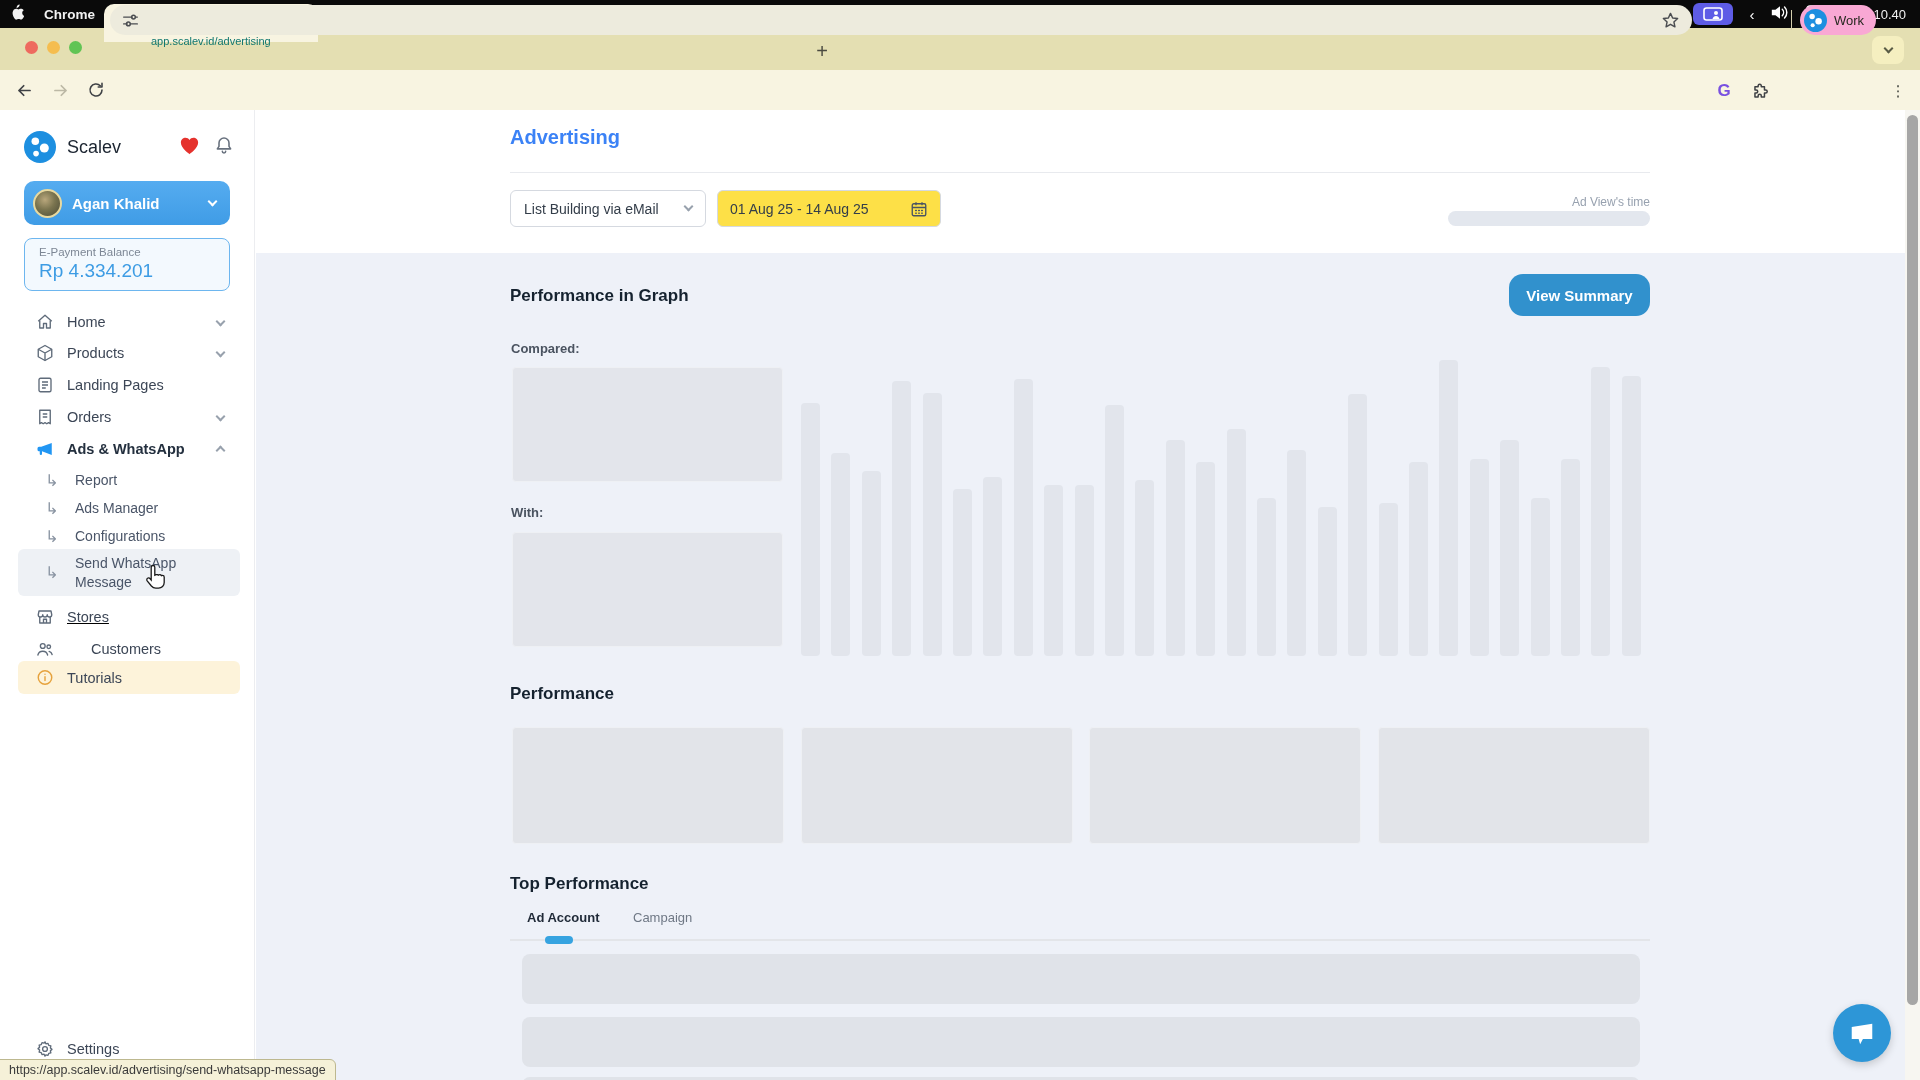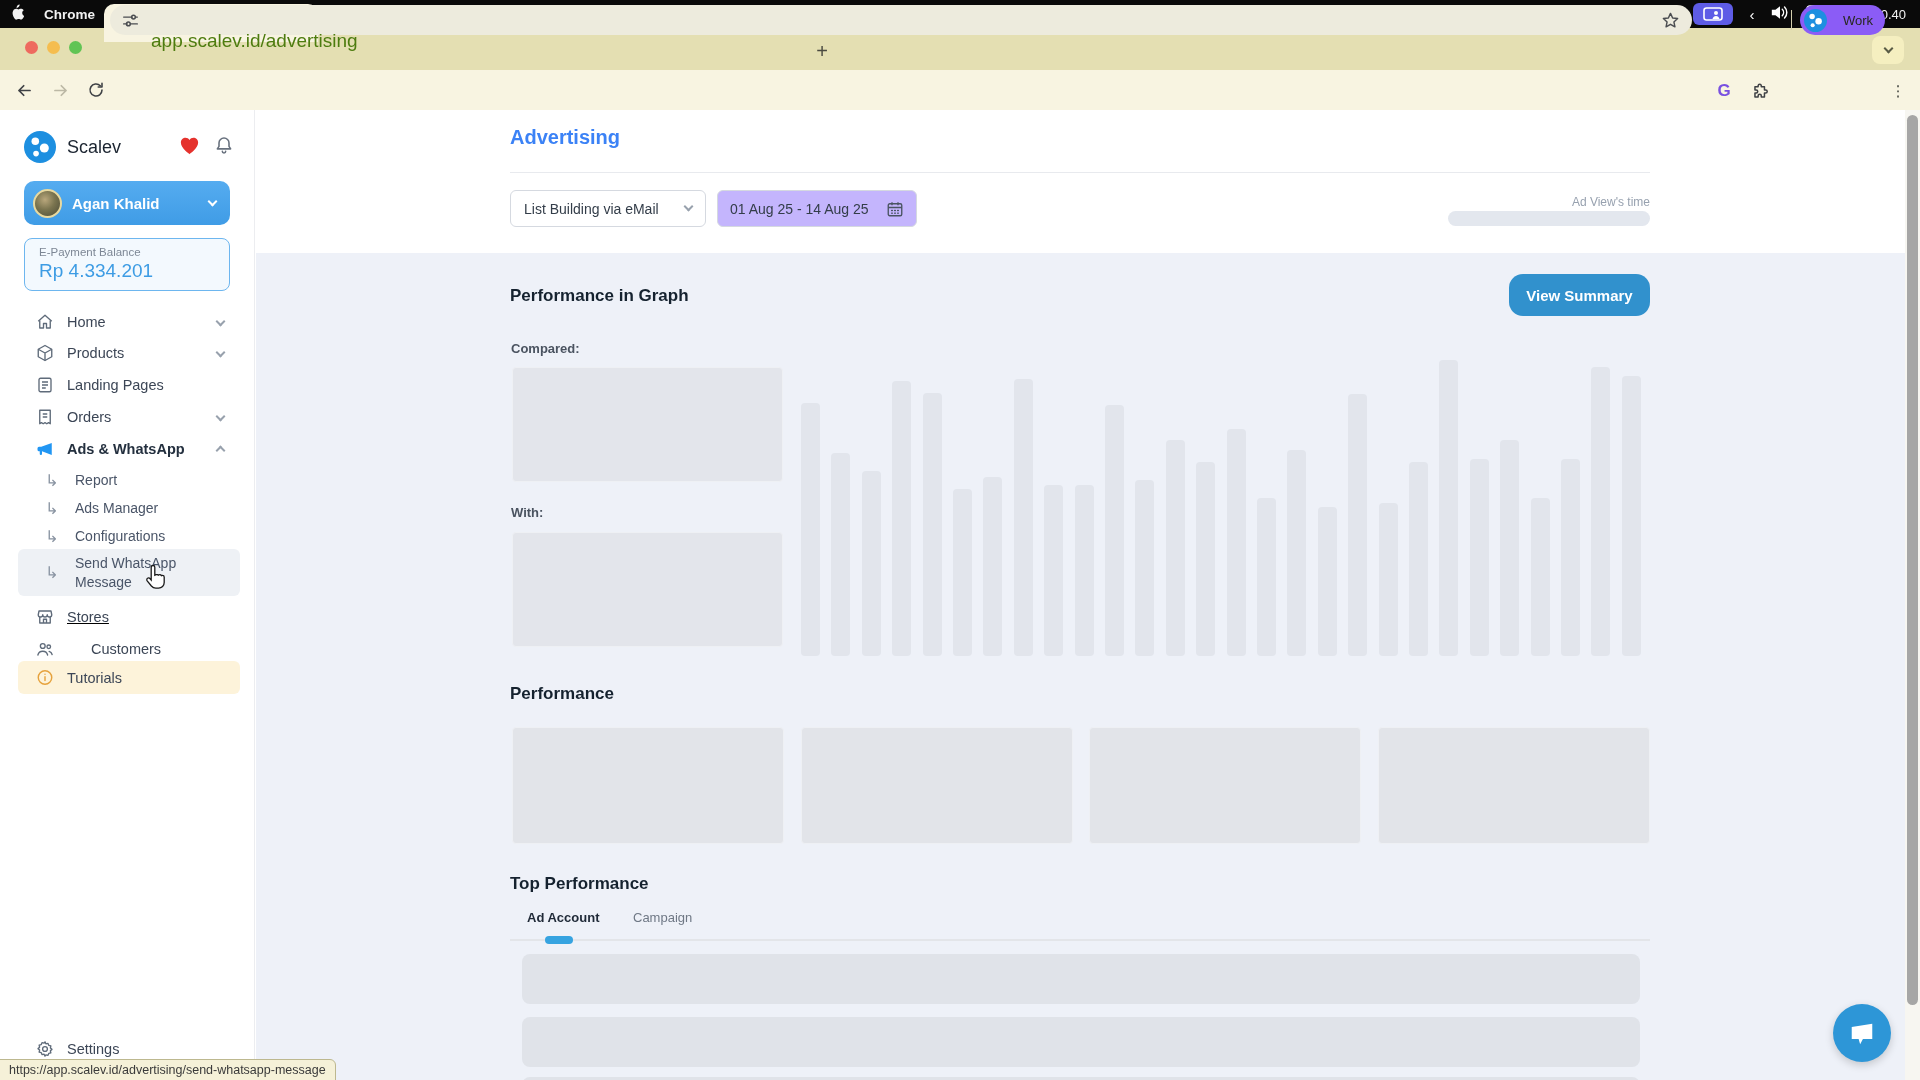--- a/index.html
+++ b/index.html
@@ -41,25 +41,25 @@
                 font-size:20px; color:#4a4a40; display:flex; align-items:center; justify-content:center; }
   .tabsearch-btn { position:absolute; left:1872px; top:8px; width:32px; height:28px; background:#f5efc0;
                    border-radius:8px; display:flex; align-items:center; justify-content:center; }
 
   
   .toolbar { left:0; top:70px; width:1920px; height:40px; background:#f8f4e1; }
   .tb-icon { position:absolute; top:8px; width:24px; height:24px; display:flex; align-items:center;
              justify-content:center; color:#454741; }
   .url-pill { position:absolute; left:110px; top:5px; width:1582px; height:30px; background:#edebdd;
               border-radius:15px; display:flex; align-items:center; padding:0 12px; }
-  .url-text { font-size:19px; color:#4d7c0f; margin-left:12px; flex:1;margin-top:42px; }
+  .url-text { font-size:11px; color:#0f766e; margin-left:12px; flex:1;margin-top:42px; }
   .ext-g { font-size:17px; font-weight:700; color:#7950e0; }
   .tb-div { position:absolute; left:1791px; top:10px; width:1px; height:20px; background:#d4cfae; }
-  .profile-chip { position:absolute; left:1800px; top:5px; height:30px; background:#8b5cf6; border-radius:15px;
-                  display:flex; align-items:center; padding:0 12px 0 4px; gap:16px; }
+  .profile-chip { position:absolute; left:1800px; top:5px; height:30px; background:#f9a8d4; border-radius:15px;
+                  display:flex; align-items:center; padding:0 12px 0 4px; gap:7px; }
   .profile-chip .mini-av { width:23px; height:23px; border-radius:50%; background:#1d8fe0; position:relative; }
   .profile-chip .name { font-size:13px; color:#27281f; }
   .dots { font-size:15px; color:#454741; letter-spacing:0; }
 
   
   .sidebar { left:0; top:110px; width:255px; height:970px; background:#fff; border-right:1px solid #ecedf0; }
   .brand-row { position:absolute; left:24px; top:130px; width:210px; height:34px; display:flex; align-items:center; }
   .brand-logo { width:32px; height:32px; border-radius:50%; background:#1d8fe0; position:relative; flex:none; }
   .brand-name { font-size:18px; font-weight:400; color:#1b2430; margin-left:11px; }
   .heart { margin-left:auto; }
@@ -89,21 +89,21 @@
   .row-tutorials { background:#fdf3da; }
 
   
   .white-band { left:256px; top:110px; width:1664px; height:143px; background:#fff; }
   .blue-panel { left:256px; top:253px; width:1664px; height:827px; background:#eef1f8; }
   .page-title { left:510px; top:126px; font-size:20px; font-weight:700; color:#3b82f6; }
   .title-divider { left:510px; top:172px; width:1140px; height:1px; background:#e8eaee; }
   .select-box { left:510px; top:190px; width:196px; height:37px; background:#fff; border:1px solid #d5d9e0;
                 border-radius:6px; display:flex; align-items:center; padding:0 13px; }
   .select-box .val { font-size:14px; color:#333d49; flex:1; }
-  .date-box { left:717px; top:190px; width:200px; height:37px; background:#c4b5fd; border:1px solid #d5d9e0;
+  .date-box { left:717px; top:190px; width:224px; height:37px; background:#fde047; border:1px solid #d5d9e0;
               border-radius:6px; display:flex; align-items:center; padding:0 12px; }
   .date-box .val { font-size:14px; color:#333d49; flex:1; }
   .adviews-label { left:1448px; top:195px; width:202px; text-align:right; font-size:12px; color:#97a1af; }
   .sk-pill { left:1448px; top:211px; width:202px; height:15px; border-radius:8px; background:#e3e7ee; }
 
   .sec-title { font-size:17px; font-weight:700; color:#15222f; }
   .btn-primary { left:1509px; top:274px; width:141px; height:42px; background:#3191cd; border-radius:14px;
                  color:#fff; font-size:15px; font-weight:700; display:flex; align-items:center; justify-content:center; }
   .cmp-label { font-size:13px; font-weight:700; color:#4a5360; }
   .sk-box { width:271px; height:115px; background:#e3e5eb; border:1px solid #eef0f4; border-radius:4px; }

